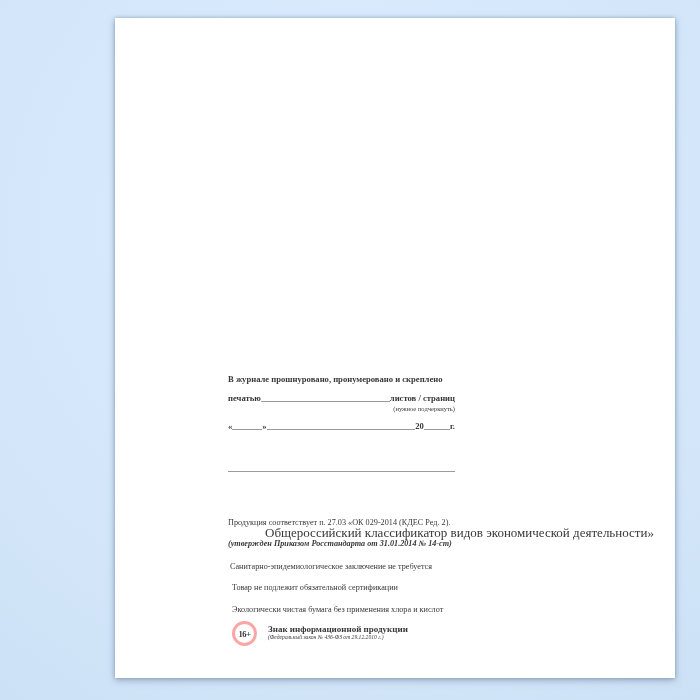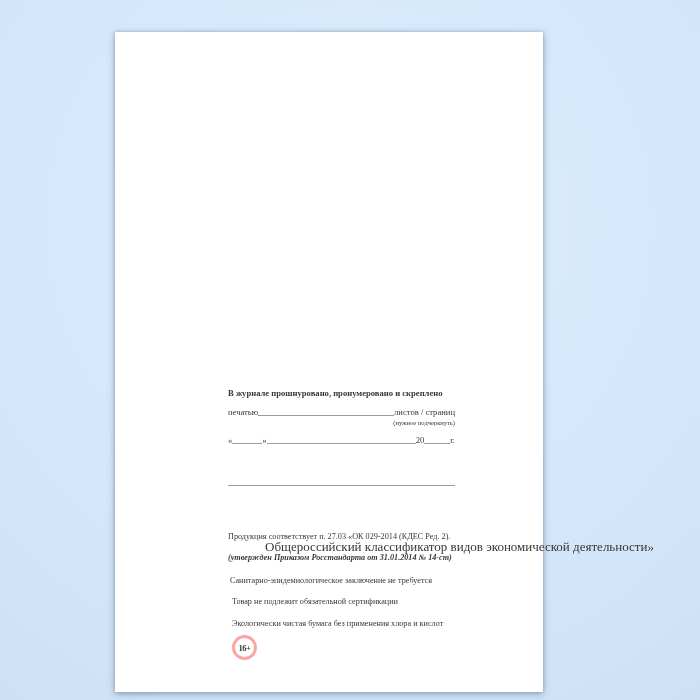--- a/index.html
+++ b/index.html
@@ -12,22 +12,22 @@
   }
   .stage {
     position: relative;
     width: 700px;
     height: 700px;
     background: radial-gradient(circle at 50% 32%, #dcedfd 0%, #d5e8fb 55%, #cde1f6 100%);
   }
   .paper {
     position: absolute;
     left: 115px;
-    top: 32px;
-    width: 428px;
+    top: 18px;
+    width: 560px;
     height: 660px;
     background: #ffffff;
     box-shadow: 0 2px 7px rgba(92,117,143,0.55), 0 0 3px rgba(92,117,143,0.38);
   }
   .paper * { color: #383838; }
 
   
   .form-title {
     position: absolute;
     left: 113px;
@@ -38,21 +38,21 @@
     line-height: 10px;
     white-space: nowrap;
   }
   .row {
     position: absolute;
     left: 113px;
     width: 227px;
     display: flex;
     align-items: flex-end;
     font-size: 8.6px;
-    font-weight: normal;
+    font-weight: bold;
     line-height: 9px;
     white-space: nowrap;
   }
   .seal-row { top: 376px; }
   .date-row { top: 404px; }
   .fio-row  { top: 425px; }
   .blank {
     display: inline-block;
     height: 3px;
     border-bottom: 1px solid #9b9b9b;
@@ -199,16 +199,20 @@
     <div class="cert-l3">(утвержден Приказом Росстандарта от 31.01.2014 № 14-ст)</div>
 
     <div class="cert-item sanitary">Санитарно-эпидемиологическое заключение не требуется</div>
     <div class="cert-item certline">Товар не подлежит обязательной сертификации</div>
     <div class="cert-item ecoline">Экологически чистая бумага без применения хлора и кислот</div>
 
     <div class="age-row">
       <div class="age-badge">
         <span>16+</span>
       </div>
+      <div class="age-text">
+        <div class="age-title">Знак информационной продукции</div>
+        <div class="age-law">(Федеральный закон № 436-ФЗ от 29.12.2010 г.)</div>
+      </div>
     </div>
 
   </div>
 </div>
 
 </body></html>

